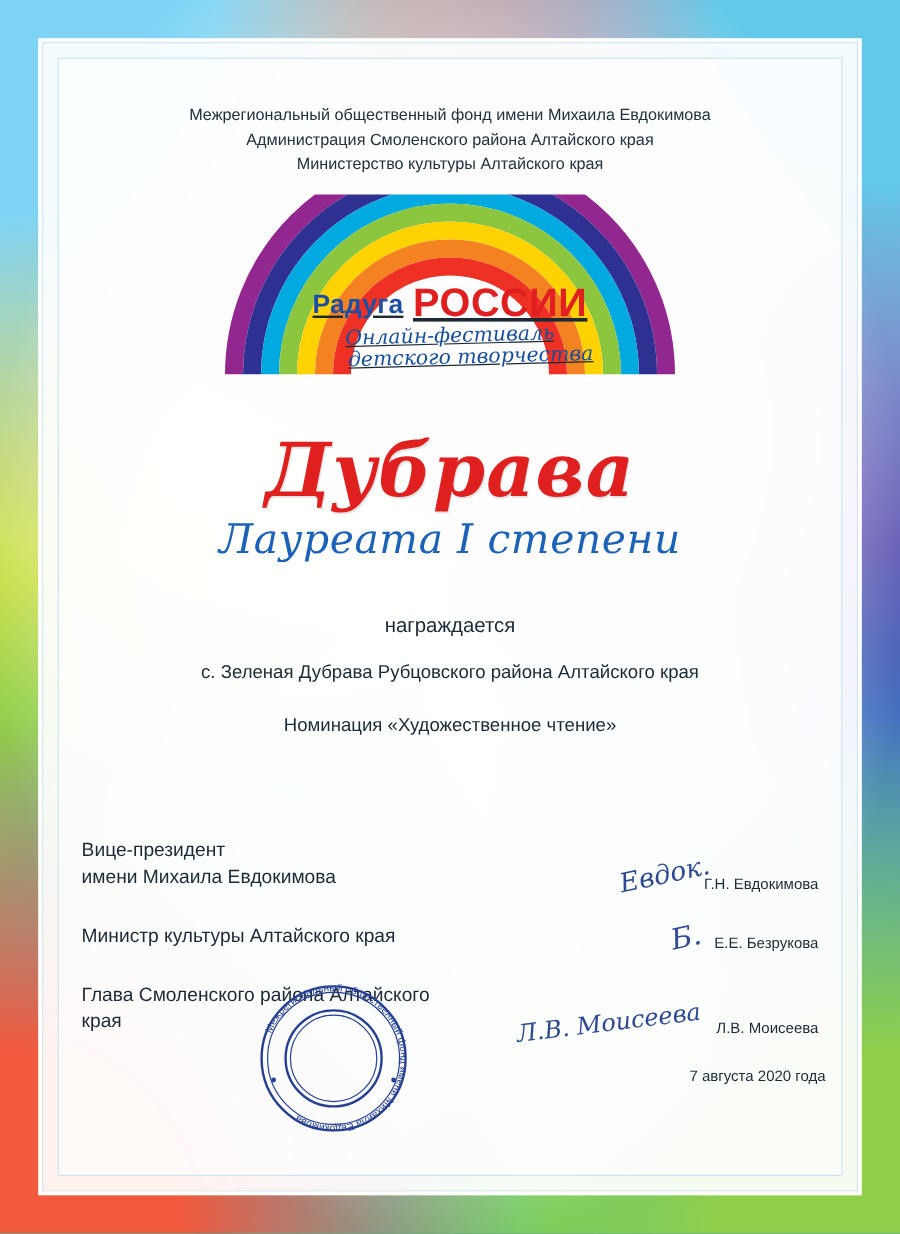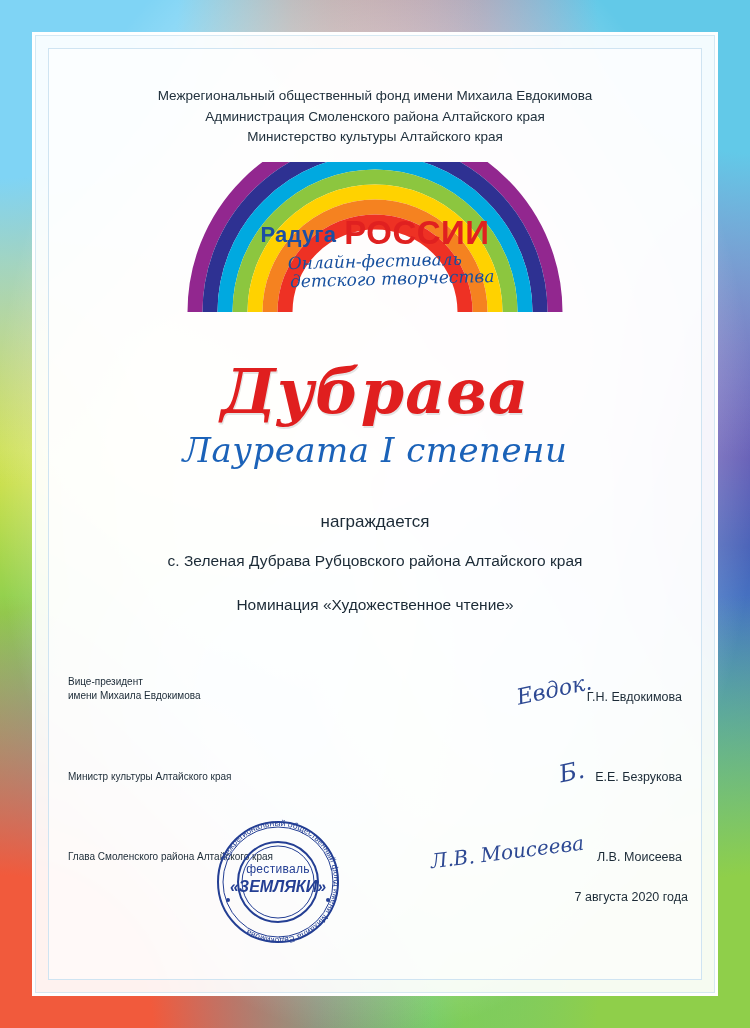--- a/index.html
+++ b/index.html
@@ -108,22 +108,23 @@
   .arc {
     position: absolute;
     left: 50%;
     top: 0;
     transform: translateX(-50%);
   }
   .logo-text {
     position: absolute;
     left: 0;
     right: 0;
-    top: 50px;
+    top: 69px;
     text-align: center;
+    text-decoration: underline;
   }
   .logo-main {
     display: flex;
     align-items: baseline;
     justify-content: center;
     gap: 8px;
   }
   .logo-left {
     text-align: right;
     line-height: 1.08;
@@ -220,25 +221,24 @@
   .sig-row {
     position: relative;
     display: flex;
     align-items: flex-end;
     justify-content: space-between;
     padding: 0 6px;
     margin-bottom: 26px;
     min-height: 22px;
   }
   .sig-title {
-    font-size: 10px;
+    font-size: 16px;
     line-height: 1.42;
     color: #1b2a36;
     max-width: 300px;
-    margin-top: 40px;
   }
   .sig-name {
     font-size: 12.5px;
     color: #1b2a36;
     white-space: nowrap;
   }
   .sig-scribble {
     position: absolute;
     right: 96px;
     bottom: 2px;
@@ -380,18 +380,14 @@
       <circle cx="68" cy="68" r="60" fill="none" stroke="#243f94" stroke-width="2"></circle>
       <circle cx="68" cy="68" r="55" fill="none" stroke="#243f94" stroke-width="1"></circle>
       <circle cx="68" cy="68" r="40" fill="none" stroke="#243f94" stroke-width="2"></circle>
       <circle cx="68" cy="68" r="36" fill="none" stroke="#243f94" stroke-width="1"></circle>
       <text font-family="Liberation Sans, sans-serif" font-size="8.5" fill="#243f94">
         <textPath href="#stampCircle" startOffset="6%">Межрегиональный общественный фонд имени Михаила Евдокимова</textPath>
       </text>
       <circle cx="18" cy="86" r="2" fill="#243f94"></circle>
       <circle cx="118" cy="86" r="2" fill="#243f94"></circle>
     </svg>
-    <div class="stamp-inner-text">
-      <span class="stamp-fest">фестиваль</span>
-      <span class="stamp-word">«ЗЕМЛЯКИ»</span>
-    </div>
   </div>
 </div>
 
 </body></html>

